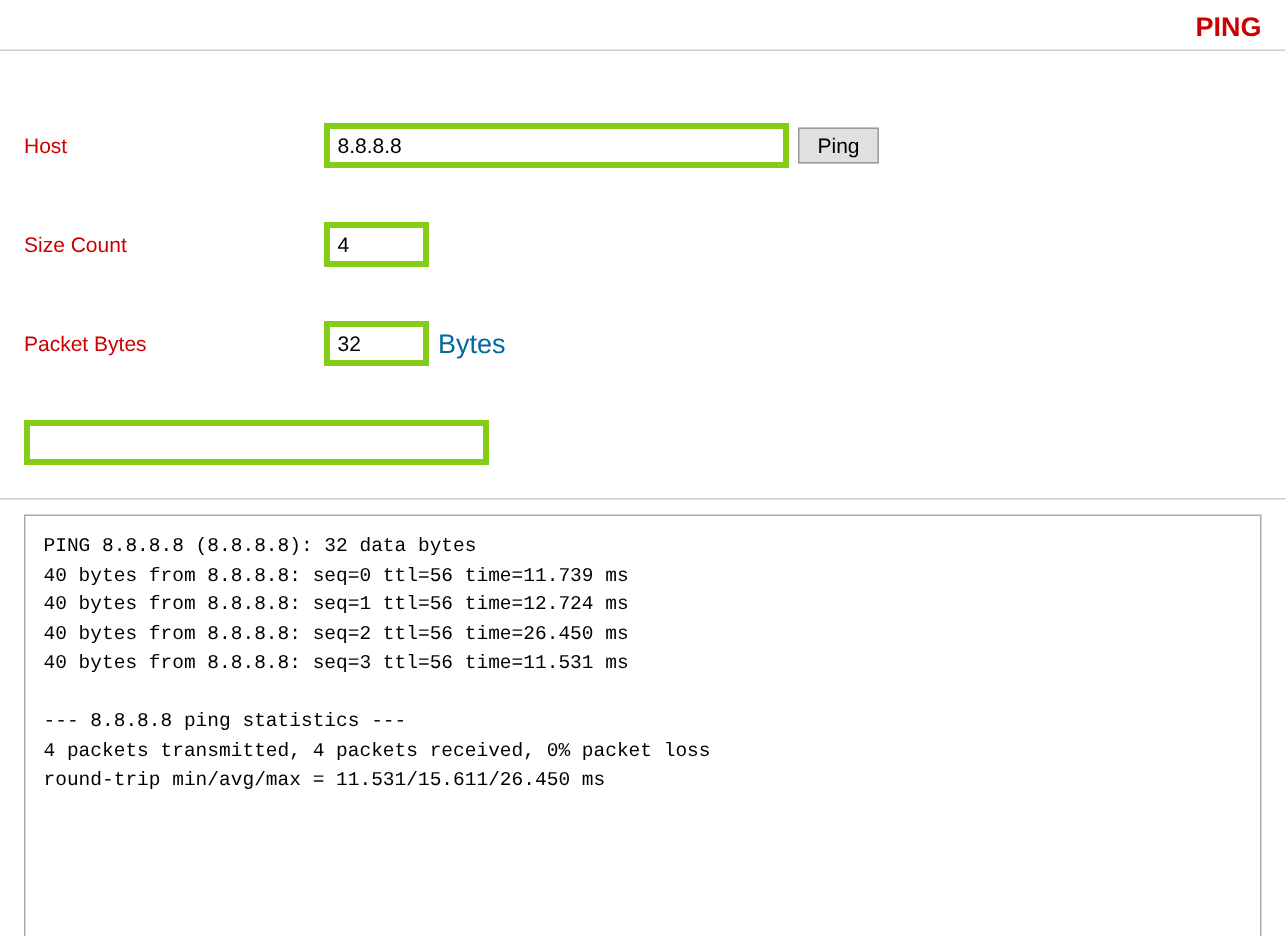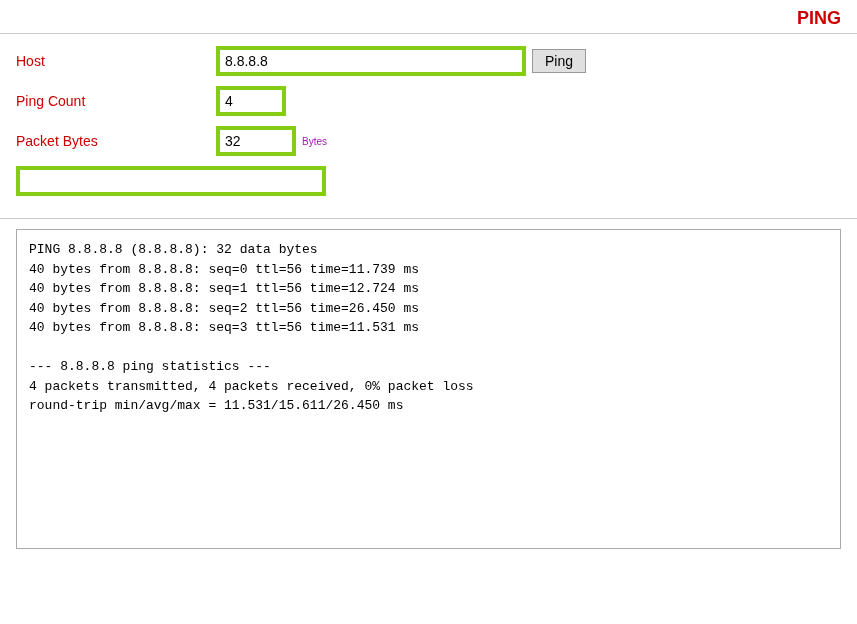--- a/index.html
+++ b/index.html
@@ -28,20 +28,21 @@
 
     .form-section {
       padding: 12px 16px 12px 16px;
       border-bottom: 1px solid #ccc;
     }
 
     .form-row {
       display: flex;
       align-items: center;
       margin-bottom: 10px;
+      margin-top: 36px;
     }
 
     .form-label {
       color: #cc0000;
       width: 200px;
       min-width: 200px;
       font-size: 14px;
     }
 
     .form-input {
@@ -53,31 +54,31 @@
 
     .host-input {
       width: 310px;
     }
 
     .count-input {
       width: 70px;
     }
 
     .packet-input {
-      width: 80px;
+      width: 70px;
     }
 
     .expert-input {
       width: 310px;
     }
 
     .bytes-label {
-      color: #a21caf;
+      color: #0369a1;
       margin-left: 6px;
-      font-size: 10px;
+      font-size: 18px;
     }
 
     .ping-button {
       margin-left: 6px;
       padding: 3px 12px;
       font-size: 14px;
       background: #e0e0e0;
       border: 1px solid #999;
       cursor: pointer;
       color: #000;
@@ -103,21 +104,21 @@
 
 <div class="form-section">
 
   <div class="form-row">
     <div class="form-label">Host</div>
     <input class="form-input host-input" type="text" value="8.8.8.8" style="">
     <button class="ping-button">Ping</button>
   </div>
 
   <div class="form-row">
-    <div class="form-label">Ping Count</div>
+    <div class="form-label">Size Count</div>
     <input class="form-input count-input" type="text" value="4" style="">
   </div>
 
   <div class="form-row">
     <div class="form-label">Packet Bytes</div>
     <input class="form-input packet-input" type="text" value="32" style="">
     <span class="bytes-label">Bytes</span>
   </div>
 
   <div class="form-row">

